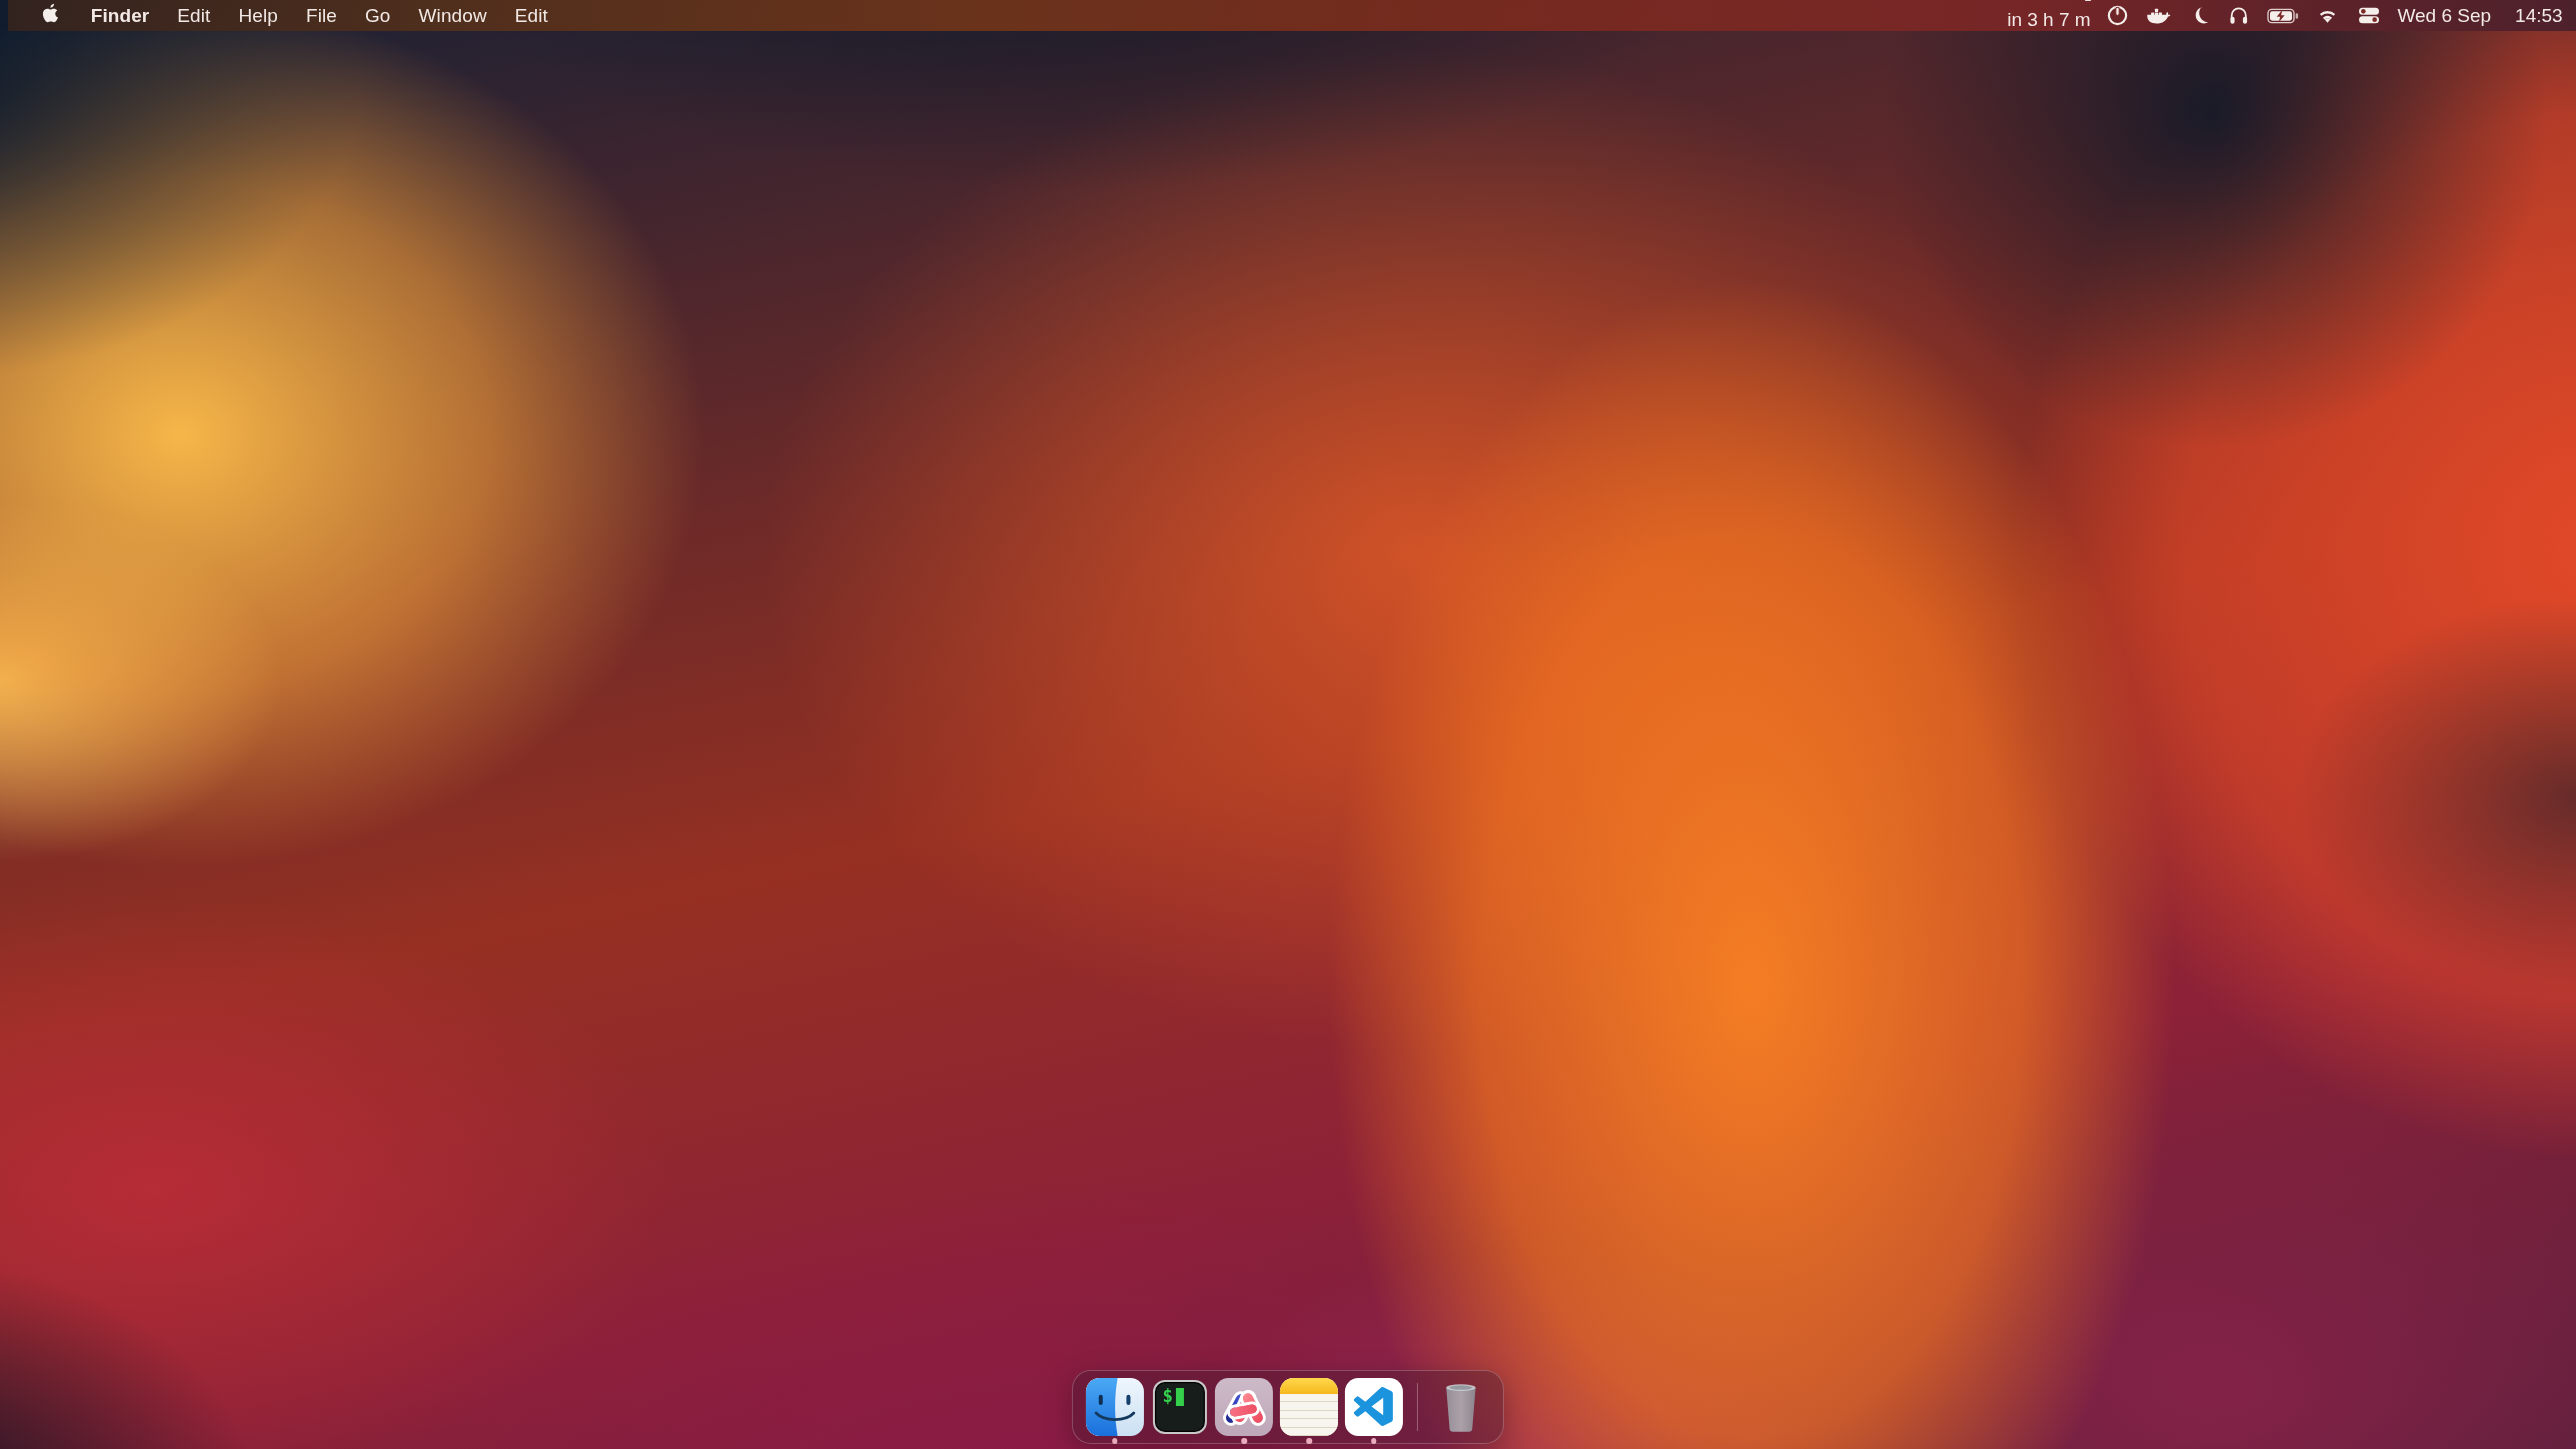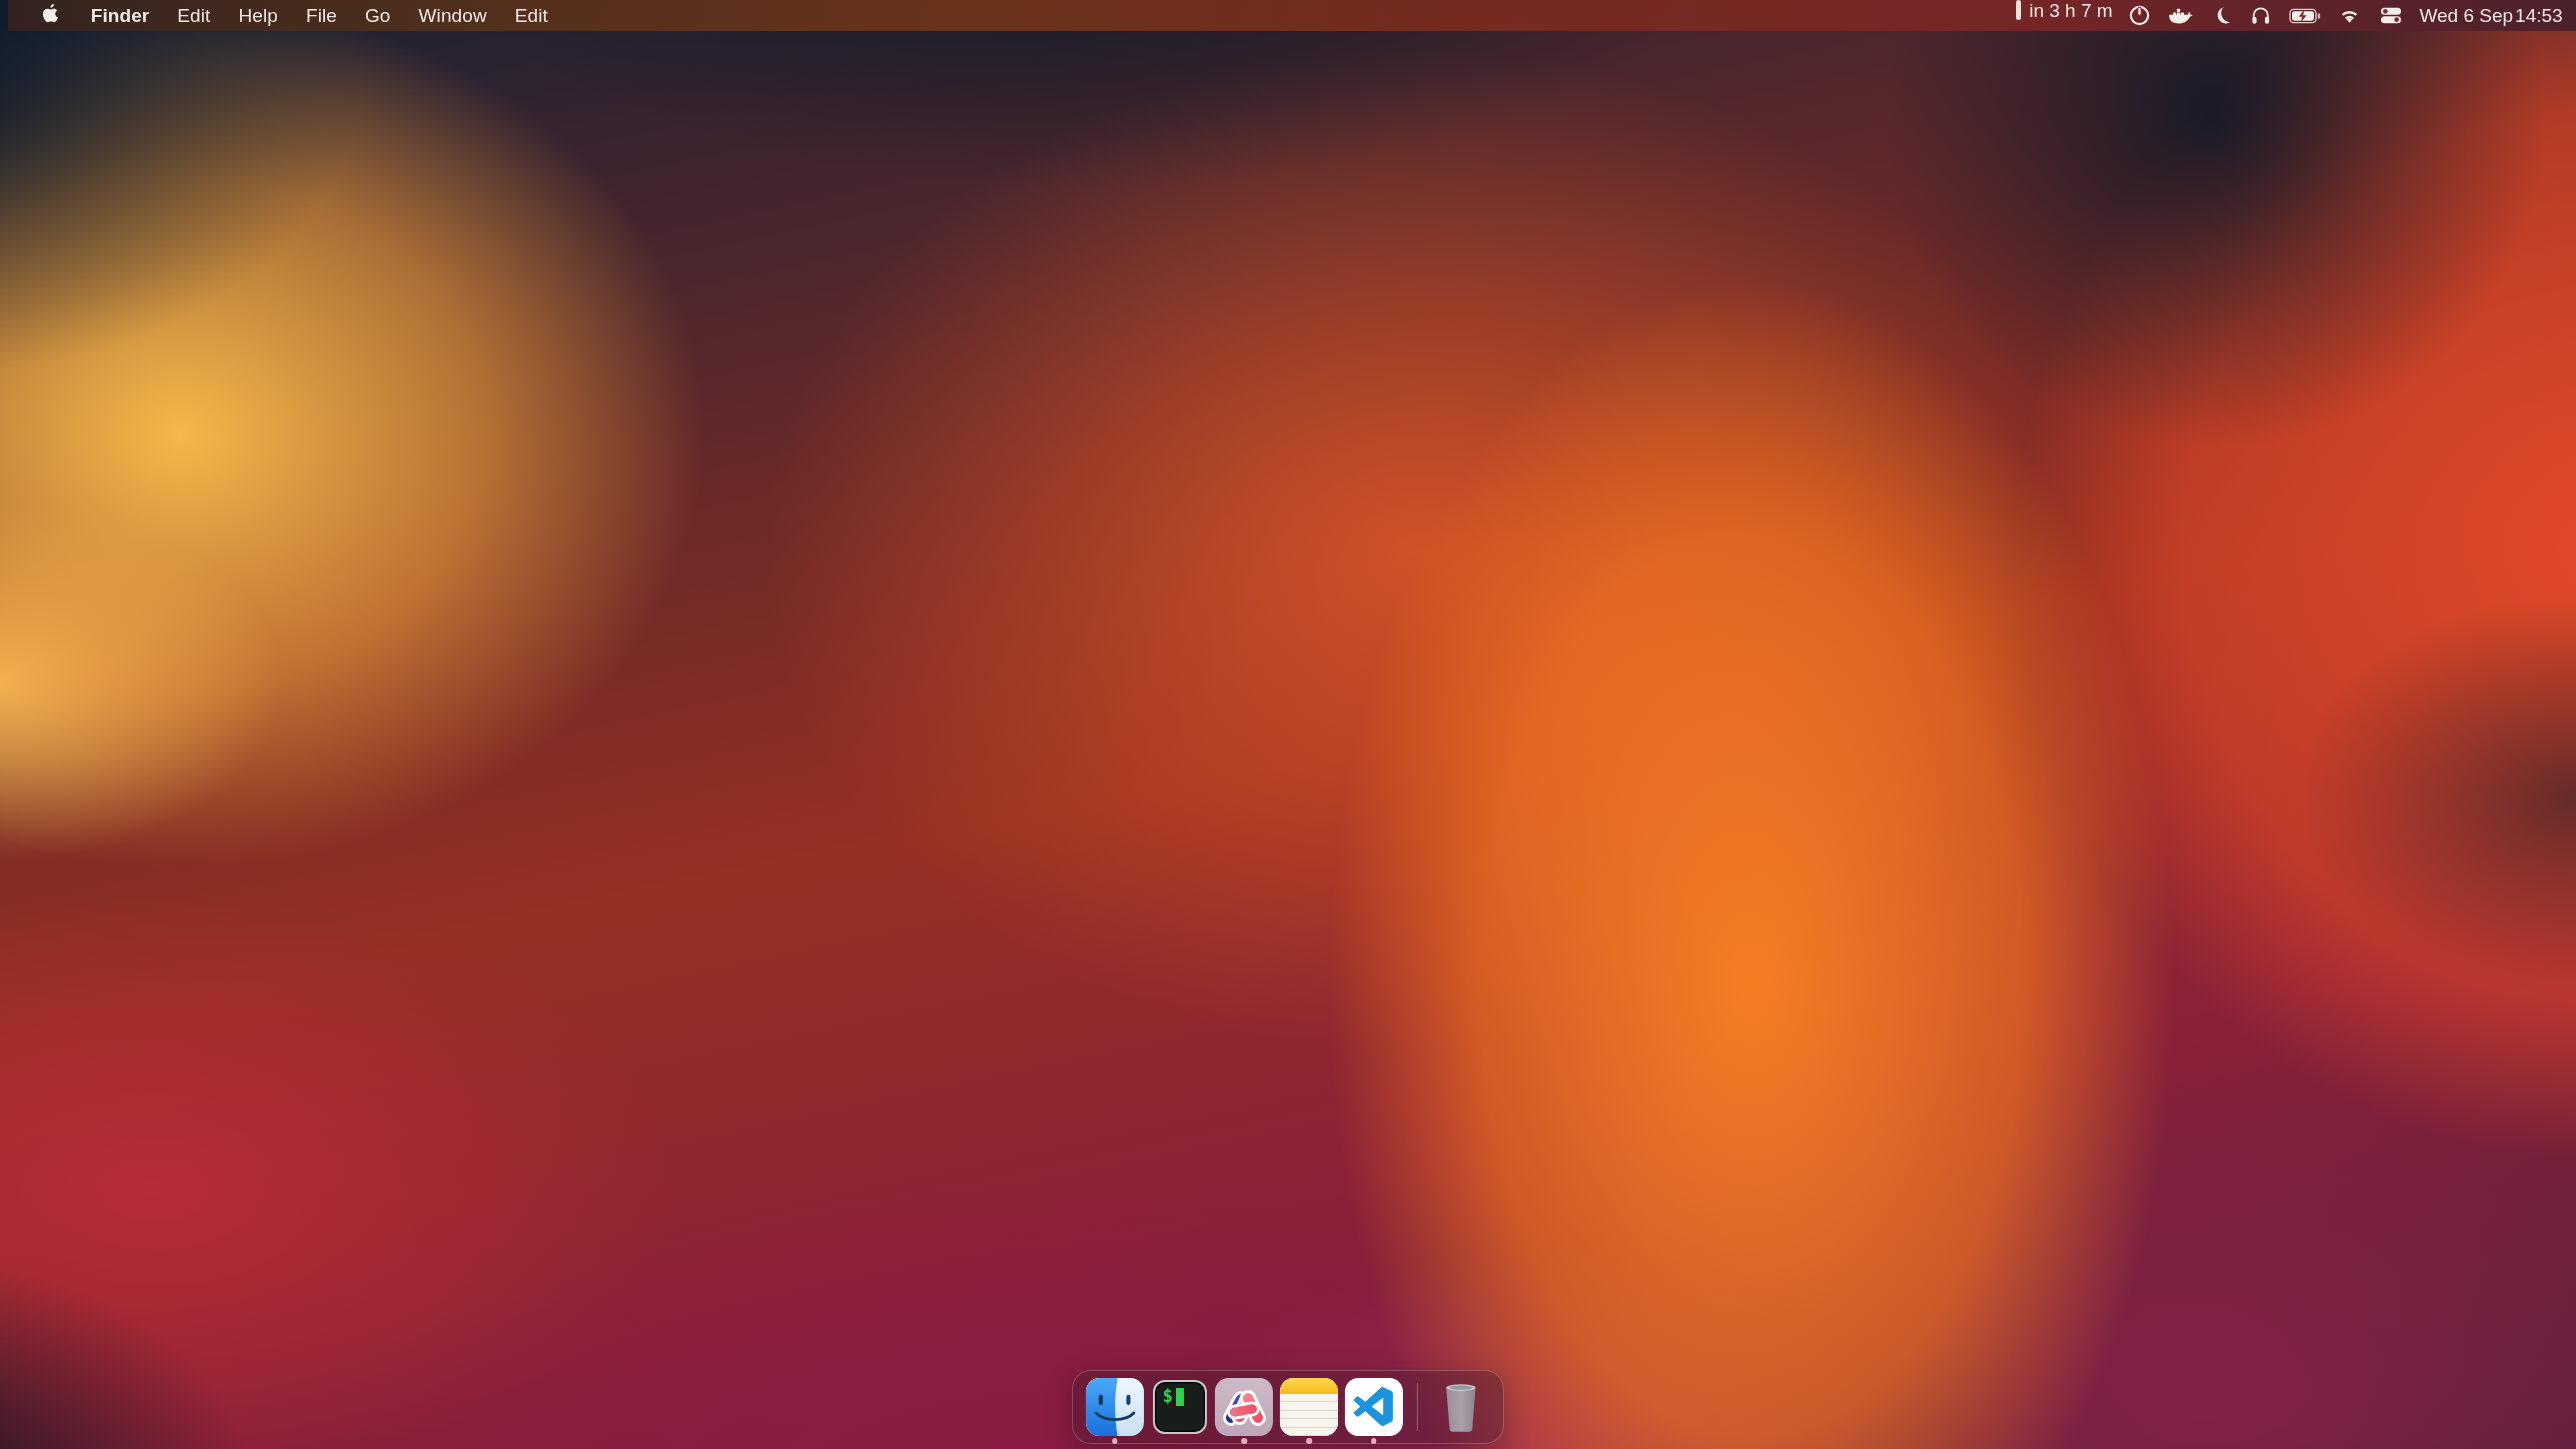--- a/index.html
+++ b/index.html
@@ -43,23 +43,23 @@
       rgba(122,42,30,.93) 58%, rgba(122,38,38,.94) 78%, rgba(74,32,44,.95) 100%);
     color:#f2e9e6; font-size:19px;
   }
   .menubar .left { display:flex; align-items:center; height:100%; }
   .apple { margin:0 5.4px 0 23px; display:flex; align-items:center; height:100%; padding:0 9.4px; }
   .menu-item { padding:0 14px; height:100%; display:flex; align-items:center; letter-spacing:0.1px; font-weight:500; }
   .menu-item.app-name { font-weight:700; }
   .menubar .right { margin-left:auto; display:flex; align-items:center; height:100%; gap:0; }
   .status-item { display:flex; align-items:center; height:100%; padding:0 8.7px; }
   .status-item svg { display:block; }
-  .timer-group { display:flex; align-items:flex-start; gap:8px; padding:0 6.7px; }
+  .timer-group { display:flex; align-items:flex-end; gap:8px; padding:0 6.7px;flex-direction:column; }
   .timer-pill { width:5.4px; height:20px; border-radius:3.4px; background:#f5ece8; opacity:.95; }
-  .clock { display:flex; align-items:center; gap:2px; padding:0 13.4px 0 8px; font-size:19px; }
+  .clock { display:flex; align-items:center; gap:24px; padding:0 13.4px 0 8px; font-size:19px; }
 
   
   .dock {
     position:absolute; left:50%; transform:translateX(-50%); bottom:5.4px;
     height:74px; display:flex; align-items:center; padding:0 9.4px;
     border-radius:19px;
     background:rgba(68,26,44,.40);
     border:1px solid rgba(255,255,255,.22);
     box-shadow:0 6.7px 27px rgba(0,0,0,.25);
   }

